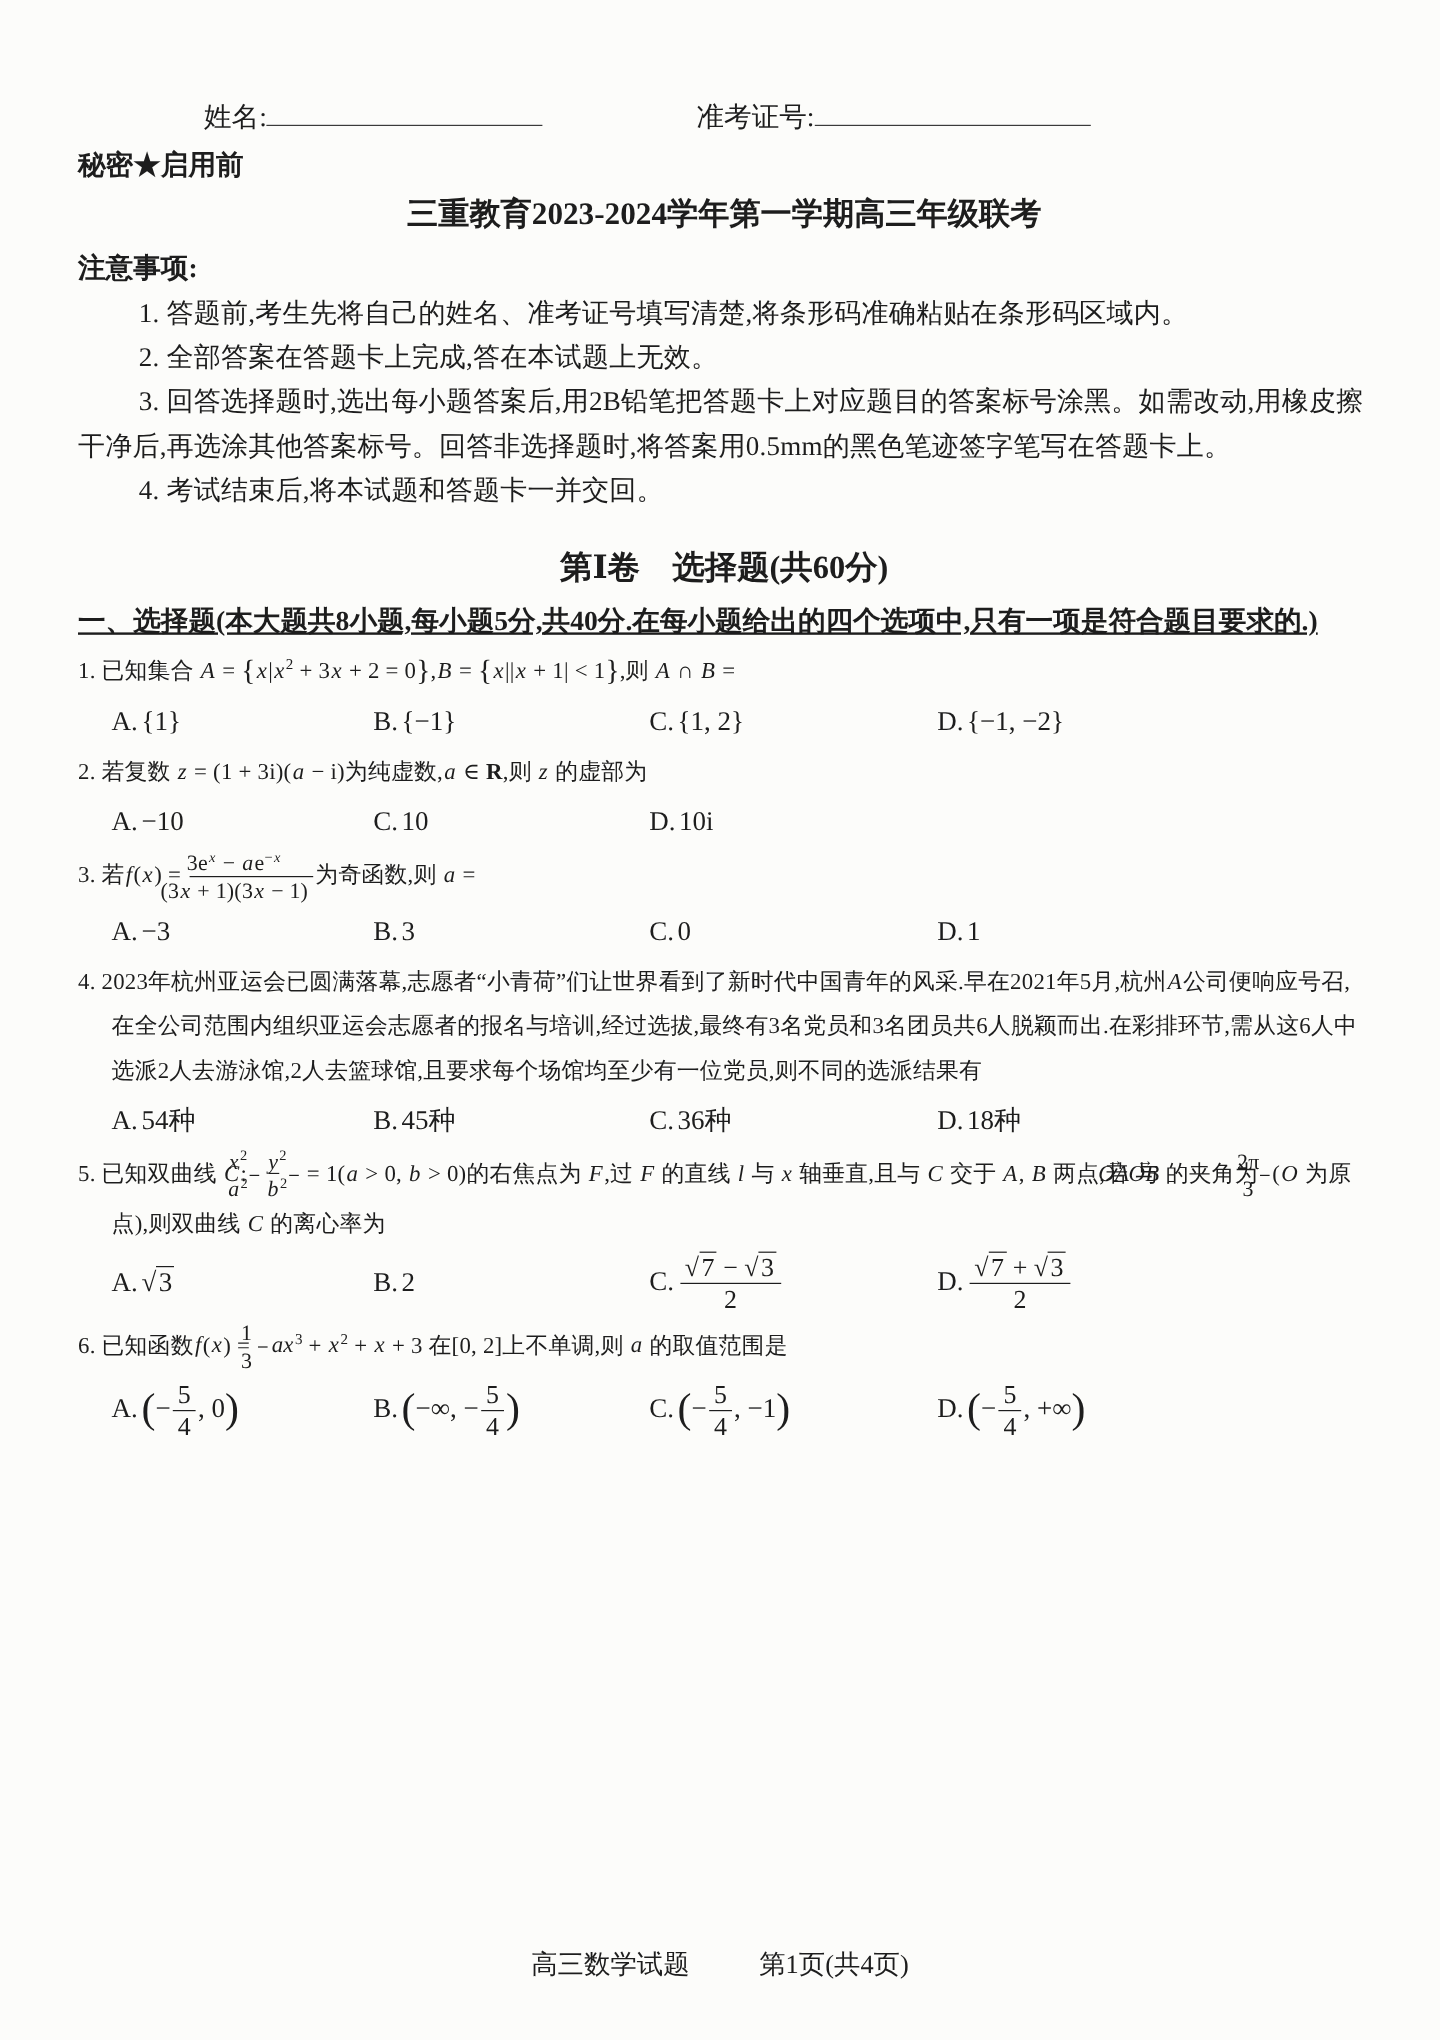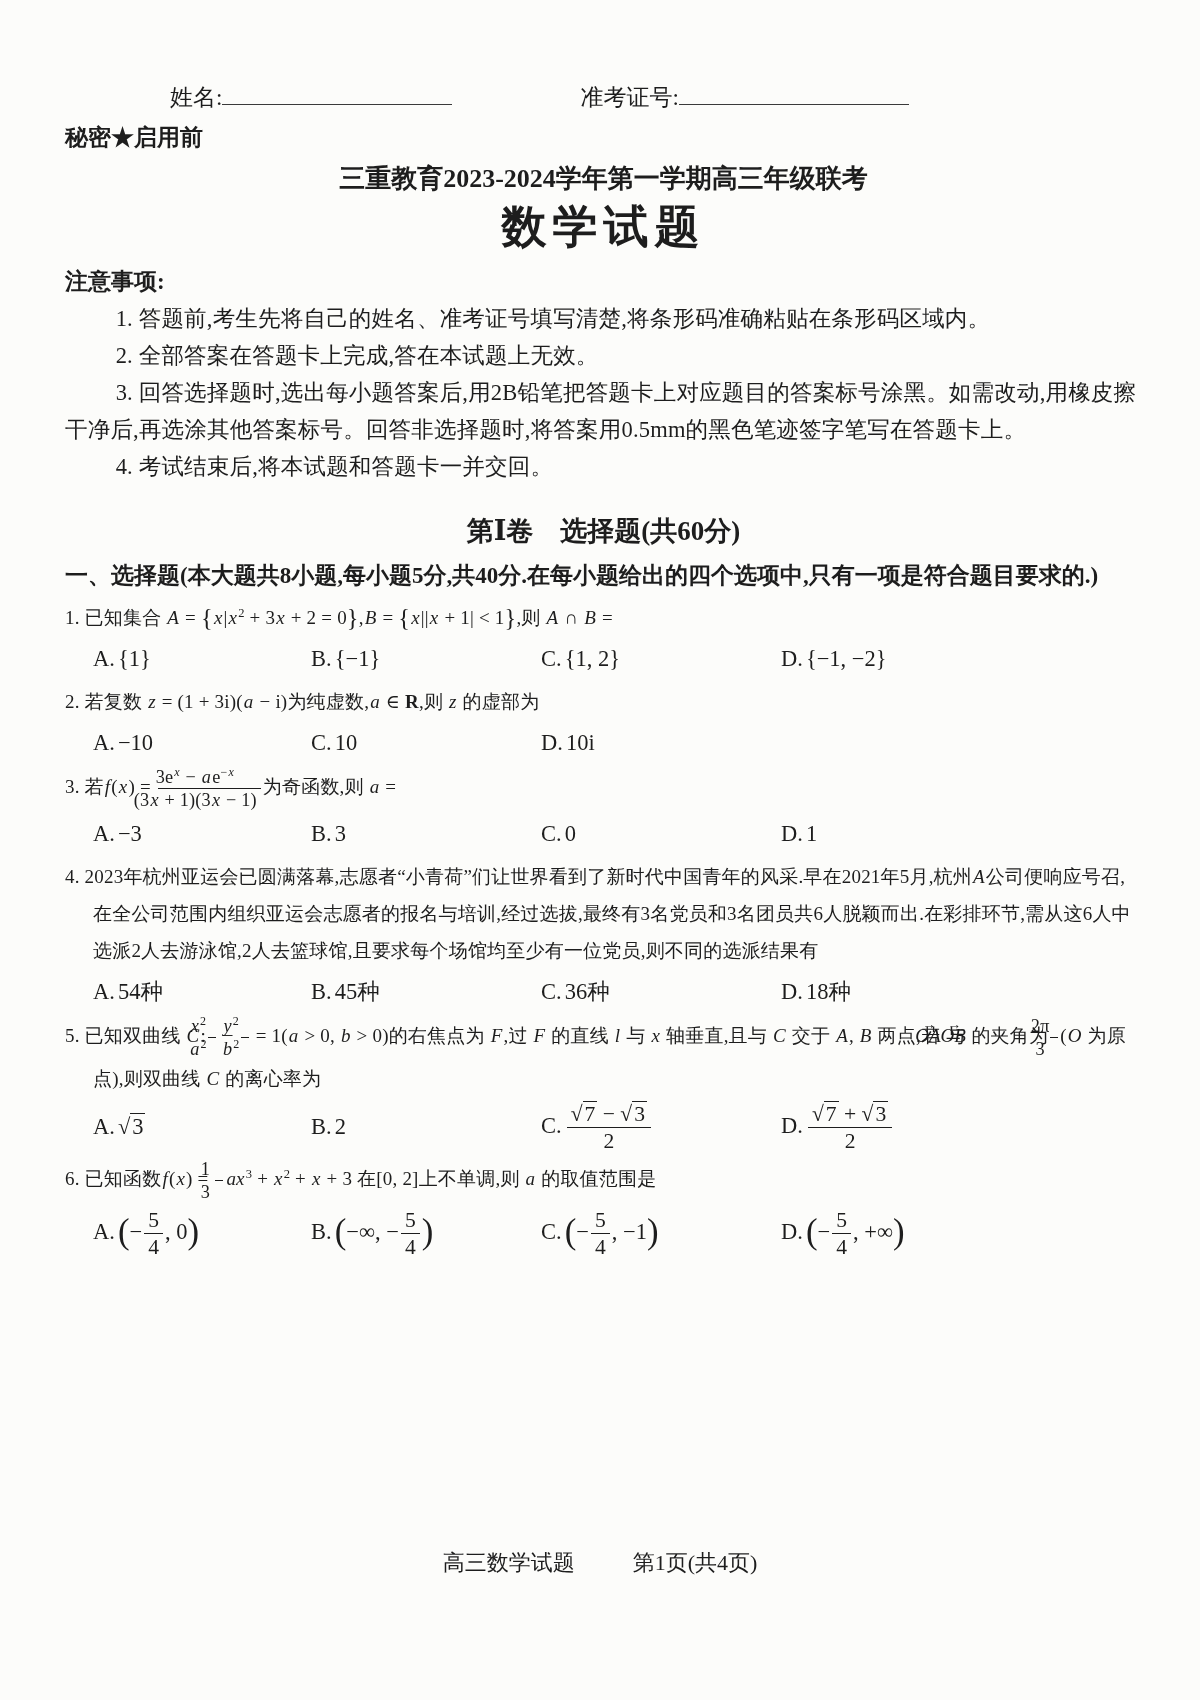--- a/index.html
+++ b/index.html
@@ -69,20 +69,21 @@
   .section-heading{
     text-align:center;
     font-size:27px;font-weight:700;
     margin-top:26px;
     line-height:40px;
   }
   .section-intro{
     font-size:23px;font-weight:700;
     line-height:38px;
     margin-top:6px;
+    text-decoration:underline;
   }
   
   .question{margin-top:4px;}
   .q-stem{
     font-size:19px;
     line-height:37px;
     padding-left:28px;
     text-indent:-28px;
     letter-spacing:0.2px;
   }
@@ -126,39 +127,38 @@
     font-size:0.72em;
     font-style:normal;
   }
   .sqrt{white-space:nowrap;}
   .sqrt .rad{border-top:1.5px solid #1d1d1d;padding:0 2px;}
   .brace{font-size:1.28em;line-height:0;vertical-align:-2px;font-weight:400;}
   .bp{font-size:1.55em;line-height:0;vertical-align:middle;font-weight:400;position:relative;top:-2px;}
   
   .footer{
     position:absolute;
-    top:1548px;left:0;right:0;
+    top:1622px;left:0;right:0;
     display:flex;justify-content:center;gap:58px;
     font-size:22px;
   }
 </style>
 </head>
 <body>
 
 <div class="page">
 
   <div class="name-row">
     <span class="lbl">姓名:</span><span class="fill-line"></span><span class="lbl id">准考证号:</span><span class="fill-line"></span>
   </div>
 
   <div class="secrecy">秘密★启用前</div>
 
   <div class="exam-title">三重教育2023-2024学年第一学期高三年级联考</div>
 
-  <div class="subject-title">数学试题</div>
 
 
   <div class="notes-heading">注意事项:</div>
 
   <div class="notes-list">
       <p class="note">1. 答题前,考生先将自己的姓名、准考证号填写清楚,将条形码准确粘贴在条形码区域内。</p>
       <p class="note">2. 全部答案在答题卡上完成,答在本试题上无效。</p>
       <p class="note">3. 回答选择题时,选出每小题答案后,用2B铅笔把答题卡上对应题目的答案标号涂黑。如需改动,用橡皮擦干净后,再选涂其他答案标号。回答非选择题时,将答案用0.5mm的黑色笔迹签字笔写在答题卡上。</p>
       <p class="note">4. 考试结束后,将本试题和答题卡一并交回。</p>
     </div>

